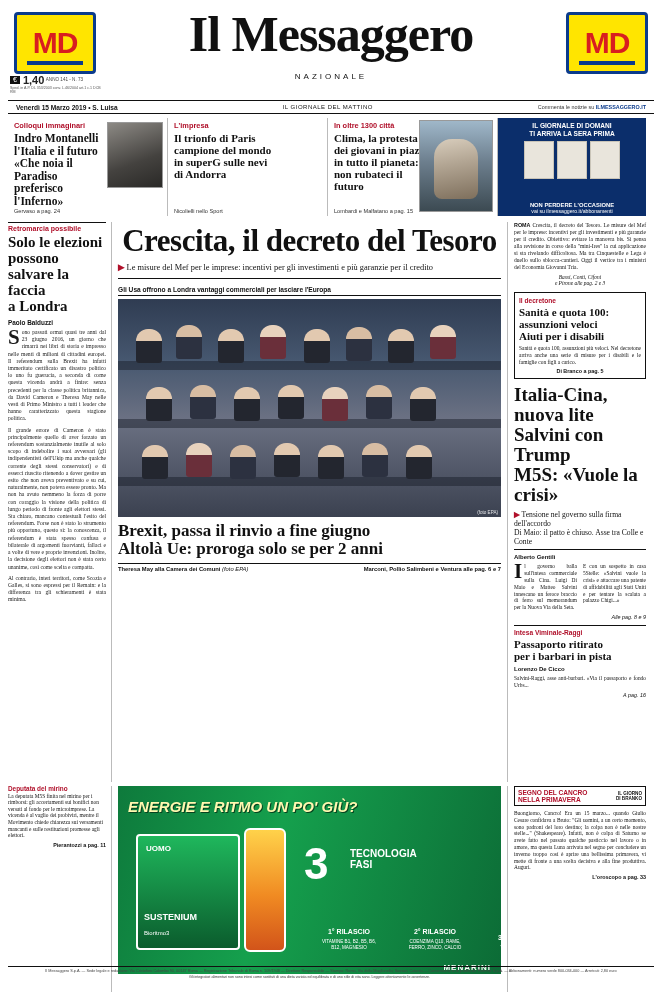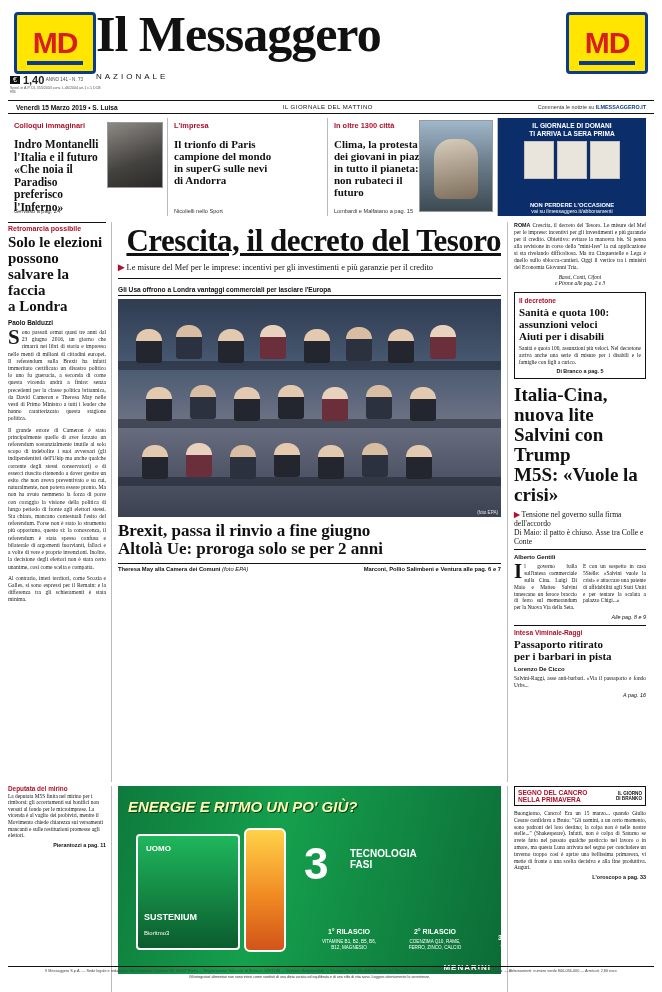--- a/index.html
+++ b/index.html
@@ -22,21 +22,21 @@
   }
   .md-logo.left { left:14px; }
   .md-logo.right { right:14px; }
   .md-logo span {
     font-family:"Liberation Sans", sans-serif; font-weight:bold;
     font-size:30px; color:#d81e20; letter-spacing:-1px;
   }
   .md-logo .mdbar {
     position:absolute; bottom:6px; left:10px; right:10px; height:4px; background:#0b3b8c;
   }
-  .title-wrap { position:absolute; left:96px; right:110px; top:6px; text-align:left; }
+  .title-wrap { position:absolute; left:110px; right:110px; top:6px; text-align:center; }
   .title-wrap .paper-name {
     font-family:"Liberation Serif", serif;
     font-weight:bold; font-size:50px; line-height:56px; letter-spacing:-1px;
   }
   .title-wrap .edition {
     font-family:"Liberation Sans", sans-serif; font-size:8px; letter-spacing:3px;
     margin-top:10px; color:#111;
   }
   .price-box {
     position:absolute; left:10px; top:76px; width:92px;
@@ -66,21 +66,21 @@
   .teaser {
     border-right:1px solid #bbb; padding:3px 6px; position:relative;
   }
   .teaser:last-child { border-right:none; }
   .t1 { width:160px; }
   .t2 { width:160px; }
   .t3 { width:170px; }
   .t4 { width:148px; padding:0; border:none; }
   .kicker {
     font-family:"Liberation Sans", sans-serif; font-size:7.4px; font-weight:bold;
-    color:#b0102a; margin-bottom:8px;
+    color:#b0102a; margin-bottom:2px;
   }
   .t-head { font-size:11.5px; font-weight:bold; line-height:12.5px; }
   .t-head.sm { font-size:11px; line-height:12px; }
   .t-foot {
     position:absolute; bottom:2px; left:6px; font-family:"Liberation Sans", sans-serif;
     font-size:5.6px; color:#333;
   }
   .t-photo {
     position:absolute; right:4px; top:4px; width:56px; height:66px;
     background:linear-gradient(160deg,#8d8a85,#44423f 60%,#2a2927);
@@ -118,23 +118,22 @@
   .byline { font-family:"Liberation Sans", sans-serif; font-size:6.4px; font-weight:bold; margin:5px 0 3px; }
   .body-col {
     font-size:5.6px; line-height:7.2px; text-align:justify; color:#1a1a1a;
   }
   .body-col p { margin:0 0 4px; }
   .dropcap::first-letter {
     float:left; font-size:21px; line-height:17px; font-weight:bold; padding-right:2px;
   }
 
   .headline {
-    font-size:31px; font-weight:bold; line-height:33px; text-align:right; letter-spacing:-0.5px;
+    font-size:31px; font-weight:bold; line-height:33px; text-align:center; letter-spacing:-0.5px;
     margin-top:2px;
-    text-decoration:underline;
   }
   .subdeck {
     font-size:8.4px; line-height:10.6px; margin-top:6px; padding-bottom:4px; border-bottom:1px solid #111;
   }
   .subdeck .bullet { color:#b0102a; font-weight:bold; }
   .subdeck b { font-weight:bold; }
 
   .photo-caption-bar {
     font-family:"Liberation Sans", sans-serif; font-size:6.6px; font-weight:bold;
     border-bottom:1px solid #111; padding:3px 0 2px; margin-top:4px;

